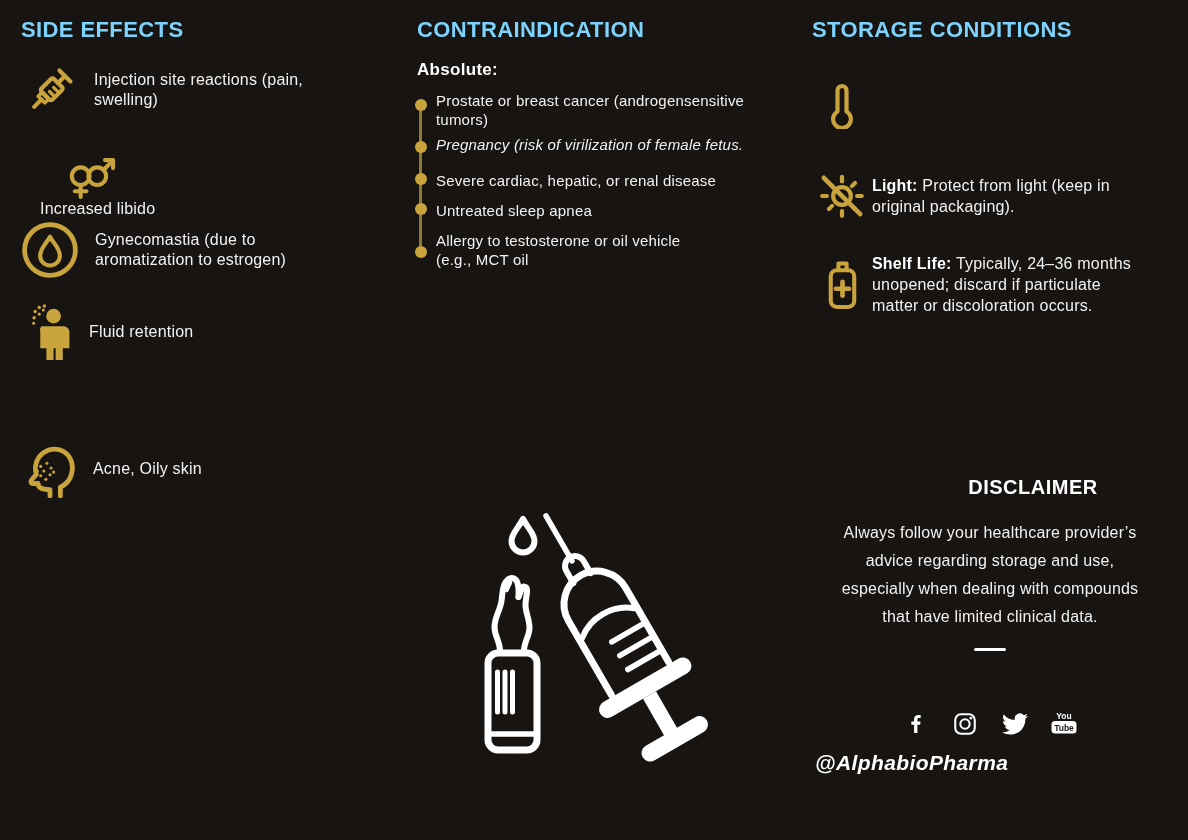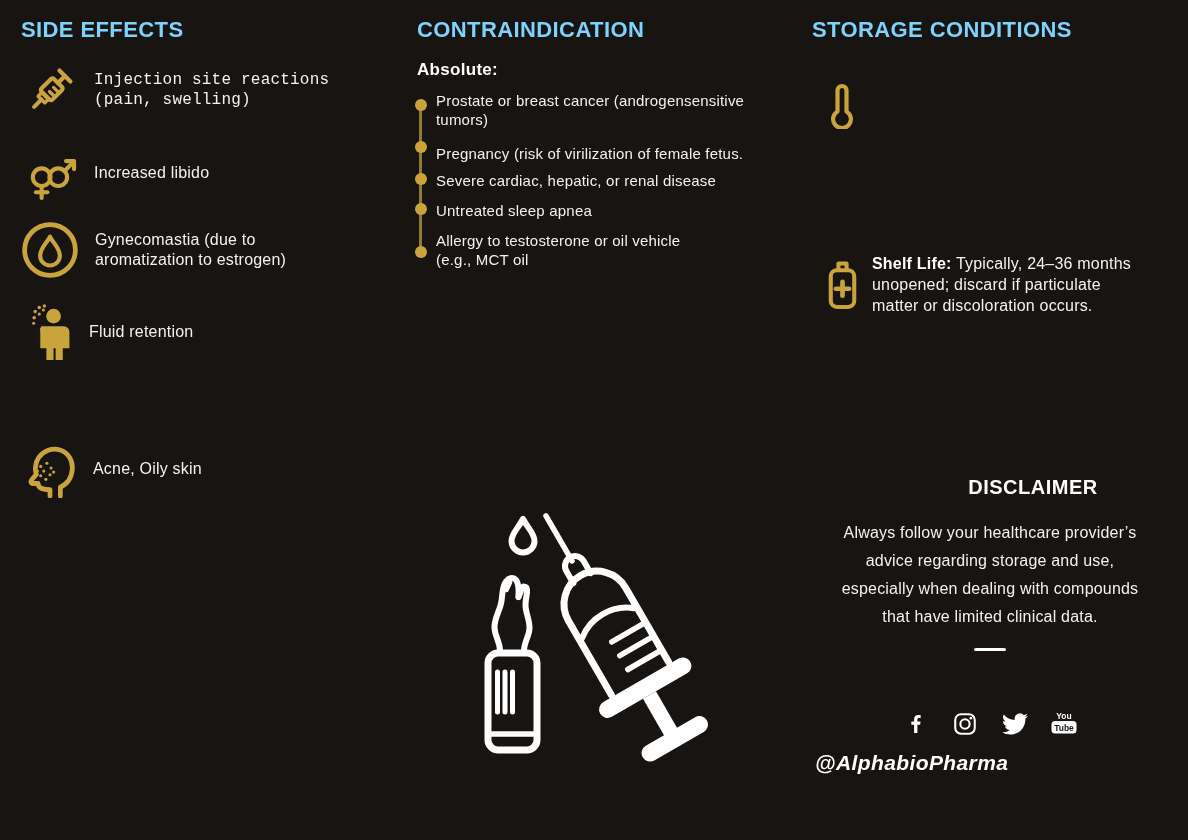--- a/index.html
+++ b/index.html
@@ -10,34 +10,34 @@
   }
   .abs{position:absolute;}
   h2.sec-title{
     margin:0;font-size:22px;font-weight:800;color:#7dd3fc;letter-spacing:.4px;
   }
   
   .se-row{position:absolute;display:flex;align-items:center;}
   .se-row .icon-box{flex:0 0 auto;display:flex;align-items:center;justify-content:center;}
   .se-row p{margin:0;font-size:16px;line-height:20px;letter-spacing:.2px;color:#F2F2F2;}
   .se1{left:24px;top:62px;min-height:56px;}
-  .se2{left:24px;top:145px;min-height:56px;}
+  .se2{left:24px;top:145px;min-height:56px;flex-direction:column;}
   .se3{left:21px;top:221px;min-height:58px;}
   .se4{left:27px;top:303px;min-height:58px;}
   .se5{left:23px;top:440px;min-height:58px;}
   .se-row .txt{margin-left:16px;}
-  .se1 .txt{width:245px;font-family:Liberation Mono, monospace;}
+  .se1 .txt{width:245px;}
   .se3 .txt{width:235px;}
   
   .contra-sub{position:absolute;left:417px;top:60px;margin:0;font-size:17px;font-weight:700;color:#FFFFFF;letter-spacing:.3px;}
   .bullet-line{position:absolute;left:419px;top:105px;width:3px;height:148px;background:#8F7B31;border-radius:2px;}
   .dot{position:absolute;width:12px;height:12px;border-radius:50%;background:#C9A43C;left:415px;}
   .dot1{top:99px;}.dot2{top:141px;}.dot3{top:173px;}.dot4{top:203px;}.dot5{top:246px;}
   .bullet-text{position:absolute;left:436px;margin:0;font-size:15px;line-height:19px;letter-spacing:.2px;color:#F2F2F2;width:335px;}
-  .bt1{top:91px;}.bt2{top:144px;}.bt3{top:171px;}.bt4{top:201px;}.bt5{top:231px;width:280px;}
+  .bt1{top:91px;}.bt2{top:135px;font-style:italic;}.bt3{top:171px;}.bt4{top:201px;}.bt5{top:231px;width:280px;}
   
   .st-row{position:absolute;display:flex;align-items:flex-start;}
   .st-row .icon-box{flex:0 0 60px;display:flex;justify-content:center;}
   .st-row p{margin:0;font-size:16px;line-height:21px;letter-spacing:.2px;color:#F2F2F2;}
   .st-row b{color:#FFFFFF;font-weight:700;}
   .st1{left:812px;top:72px;}
   .st2{left:812px;top:175px;}
   .st3{left:812px;top:253px;}
   .st1 .icon-box{margin-top:11px;}
   .st2 .icon-box{margin-top:-4px;}
@@ -159,20 +159,36 @@
   <h2 class="sec-title abs" style="left:812px;top:17px;">STORAGE CONDITIONS</h2>
 
   <div class="st-row st1">
     <span class="icon-box">
       <svg width="28" height="46" viewBox="0 0 28 46" fill="none" stroke="#C9A43C" stroke-width="4.2" stroke-linecap="round" stroke-linejoin="round">
         <path d="M9.5 28.5 V7.5 a4.5 4.5 0 0 1 9 0 V28.5 a8.9 8.9 0 1 1 -9 0 Z"></path>
       </svg>
     </span>
   </div>
 
+  <div class="st-row st2">
+    <span class="icon-box">
+      <svg width="50" height="50" viewBox="0 0 48 48" fill="none" stroke="#C9A43C" stroke-width="4" stroke-linecap="round">
+        <circle cx="24" cy="24" r="8.5"></circle>
+        <path d="M24 5.5 V10"></path>
+        <path d="M36.5 11.5 L33.5 14.5"></path>
+        <path d="M38.5 24 H43"></path>
+        <path d="M33.5 33.5 L36.5 36.5"></path>
+        <path d="M24 38.5 V43"></path>
+        <path d="M11.5 36.5 L14.5 33.5"></path>
+        <path d="M5 24 H9.5"></path>
+        <path d="M6.5 6.5 L41.5 41.5" stroke-width="4.4"></path>
+      </svg>
+    </span>
+    <p class="txt"><b>Light:</b><span> Protect from light (keep in original packaging).</span></p>
+  </div>
 
   <div class="st-row st3">
     <span class="icon-box">
       <svg width="33" height="49" viewBox="0 0 32 48" fill="none" stroke="#C9A43C" stroke-width="4" stroke-linecap="round" stroke-linejoin="round">
         <path d="M12 9 V2.5 H20 V9"></path>
         <rect x="4.5" y="9" width="23" height="36" rx="6"></rect>
         <path d="M16 20.5 V34 M9.5 27.2 H22.5" stroke-width="4.6"></path>
       </svg>
     </span>
     <p class="txt"><b>Shelf Life:</b><span> Typically, 24–36 months unopened; discard if particulate matter or discoloration occurs.</span></p>

